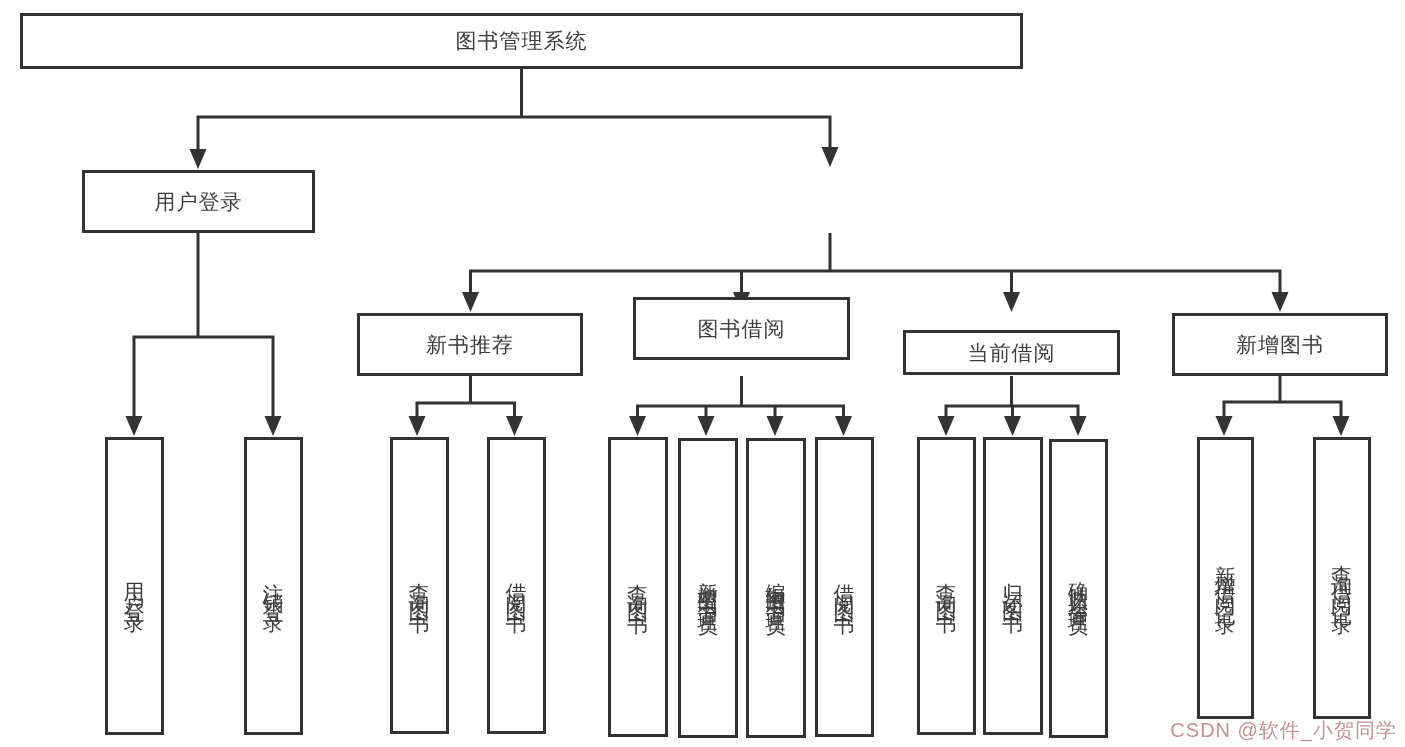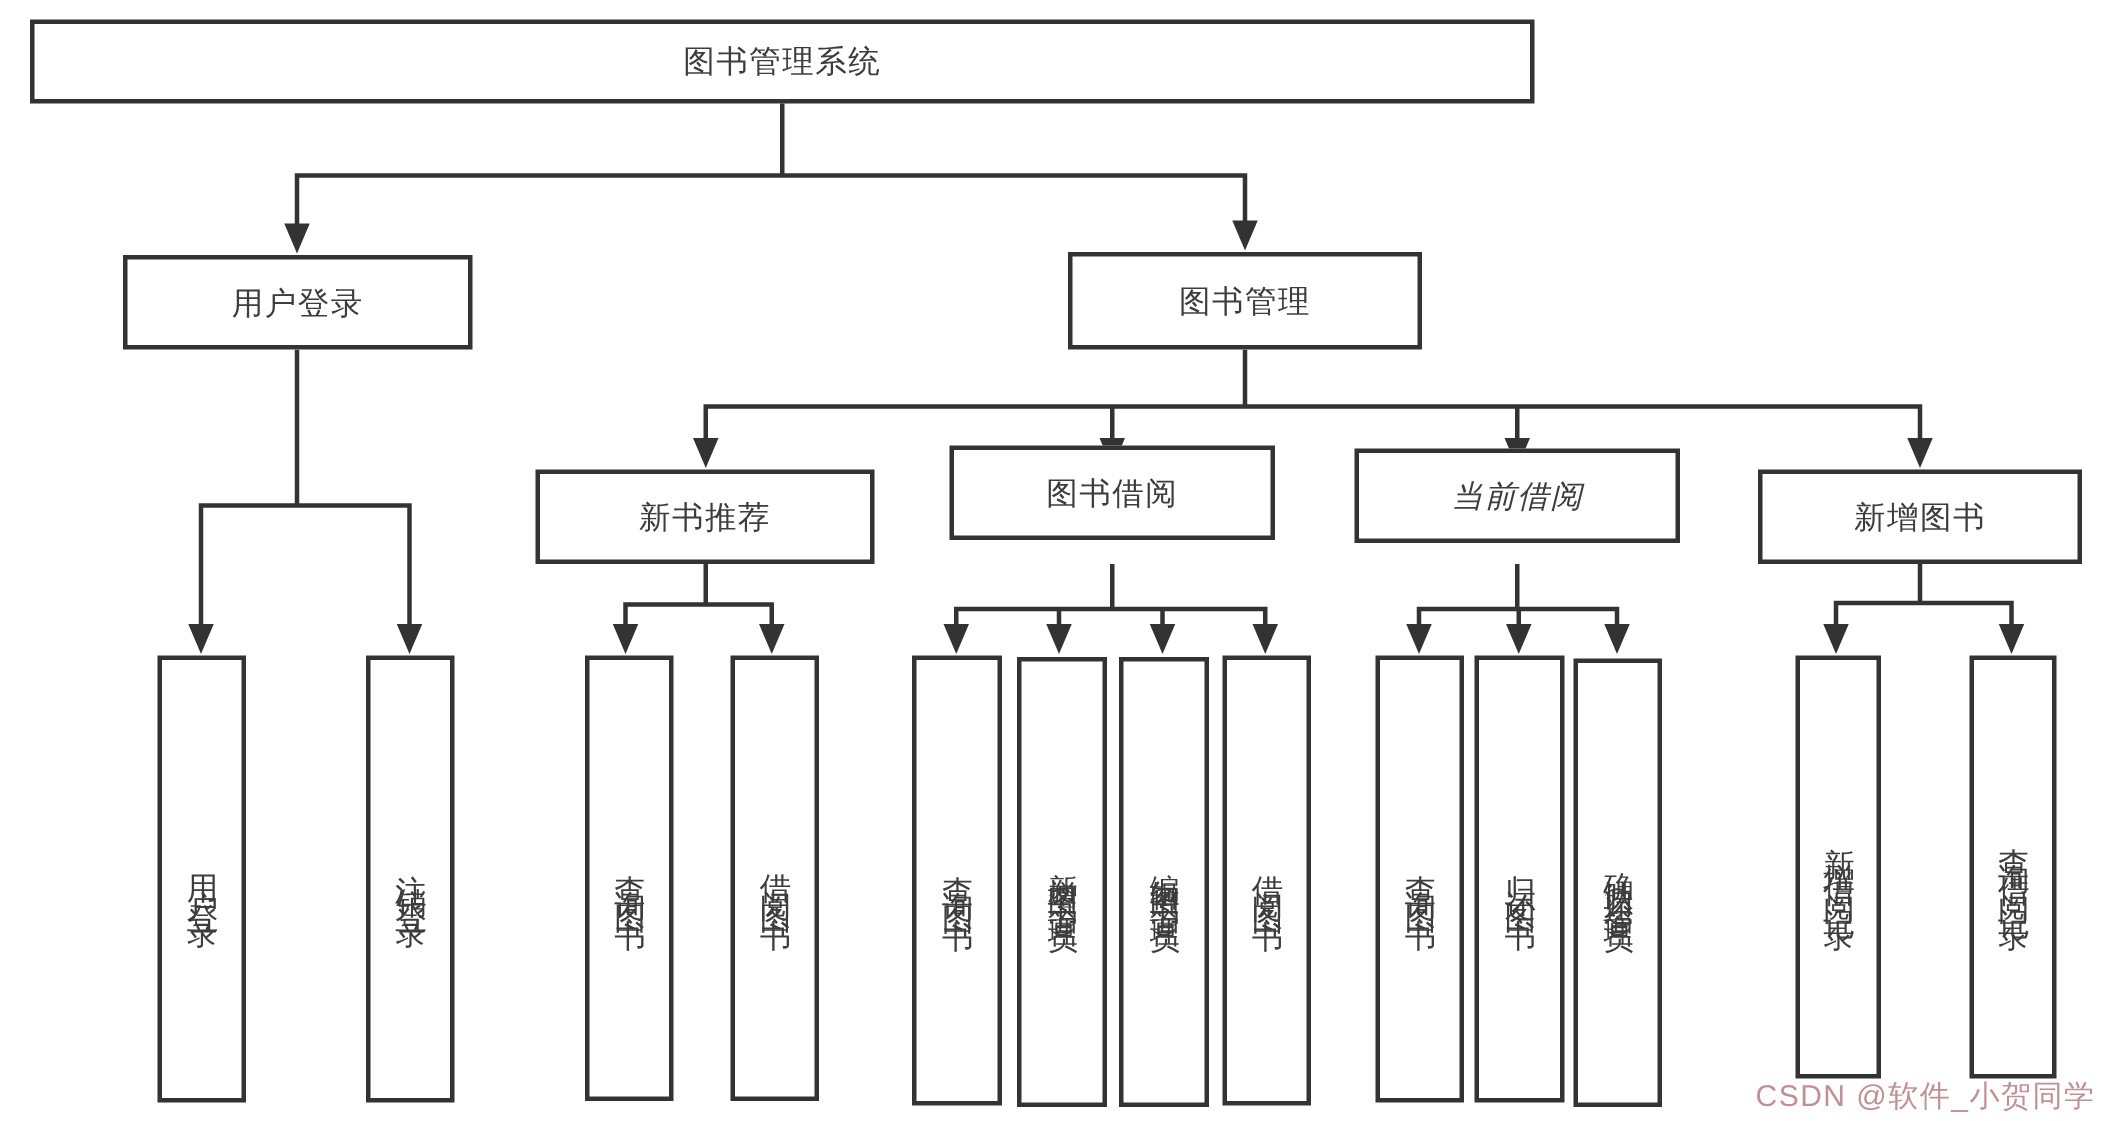--- a/index.html
+++ b/index.html
@@ -106,25 +106,24 @@
       M937.5 416 L954.5 416 L946 436 Z
       M1004 416 L1021 416 L1012.5 436 Z
       M1069.5 416 L1086.5 416 L1078 436 Z
       M1215.5 416 L1232.5 416 L1224 436 Z
       M1332.5 416 L1349.5 416 L1341 436 Z"></path>
   </svg>
 
   <div class="node" style="left:20px;top:13px;width:1003px;height:56px;">图书管理系统</div>
 
   <div class="node" style="left:82px;top:170px;width:233px;height:63px;">用户登录</div>
-  <div class="node" style="left:712px;top:168px;width:236px;height:65px;">图书管理</div>
 
   <div class="node" style="left:357px;top:313px;width:226px;height:63px;">新书推荐</div>
   <div class="node" style="left:633px;top:297px;width:217px;height:63px;">图书借阅</div>
-  <div class="node" style="left:903px;top:299px;width:217px;height:63px;font-style:italic;">当前借阅</div>
+  <div class="node" style="left:903px;top:330px;width:217px;height:45px;">当前借阅</div>
   <div class="node" style="left:1172px;top:313px;width:216px;height:63px;">新增图书</div>
 
   <div class="leaf" style="left:105px;top:437px;width:59px;height:298px;">
     <span>用户登录</span>
   </div>
   <div class="leaf" style="left:244px;top:437px;width:59px;height:298px;">
     <span>注销登录</span>
   </div>
 
   <div class="leaf" style="left:390px;top:437px;width:59px;height:297px;">

